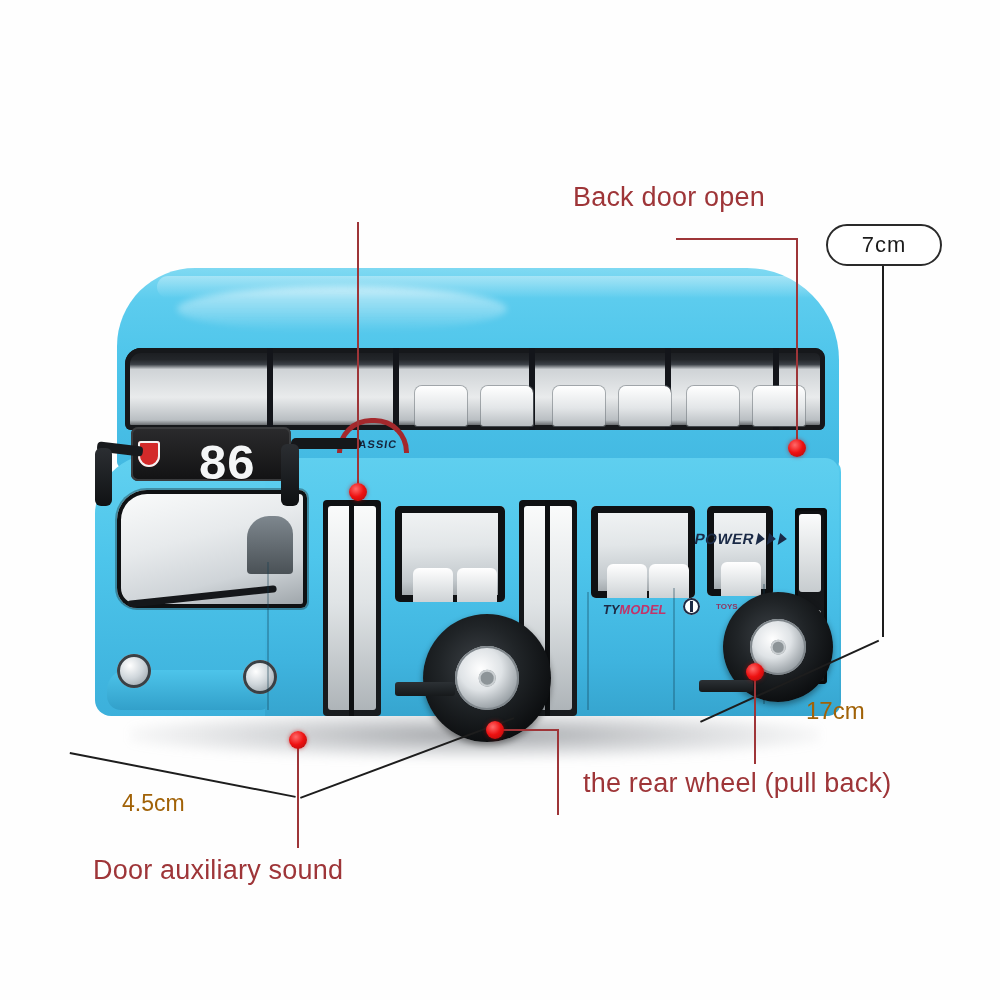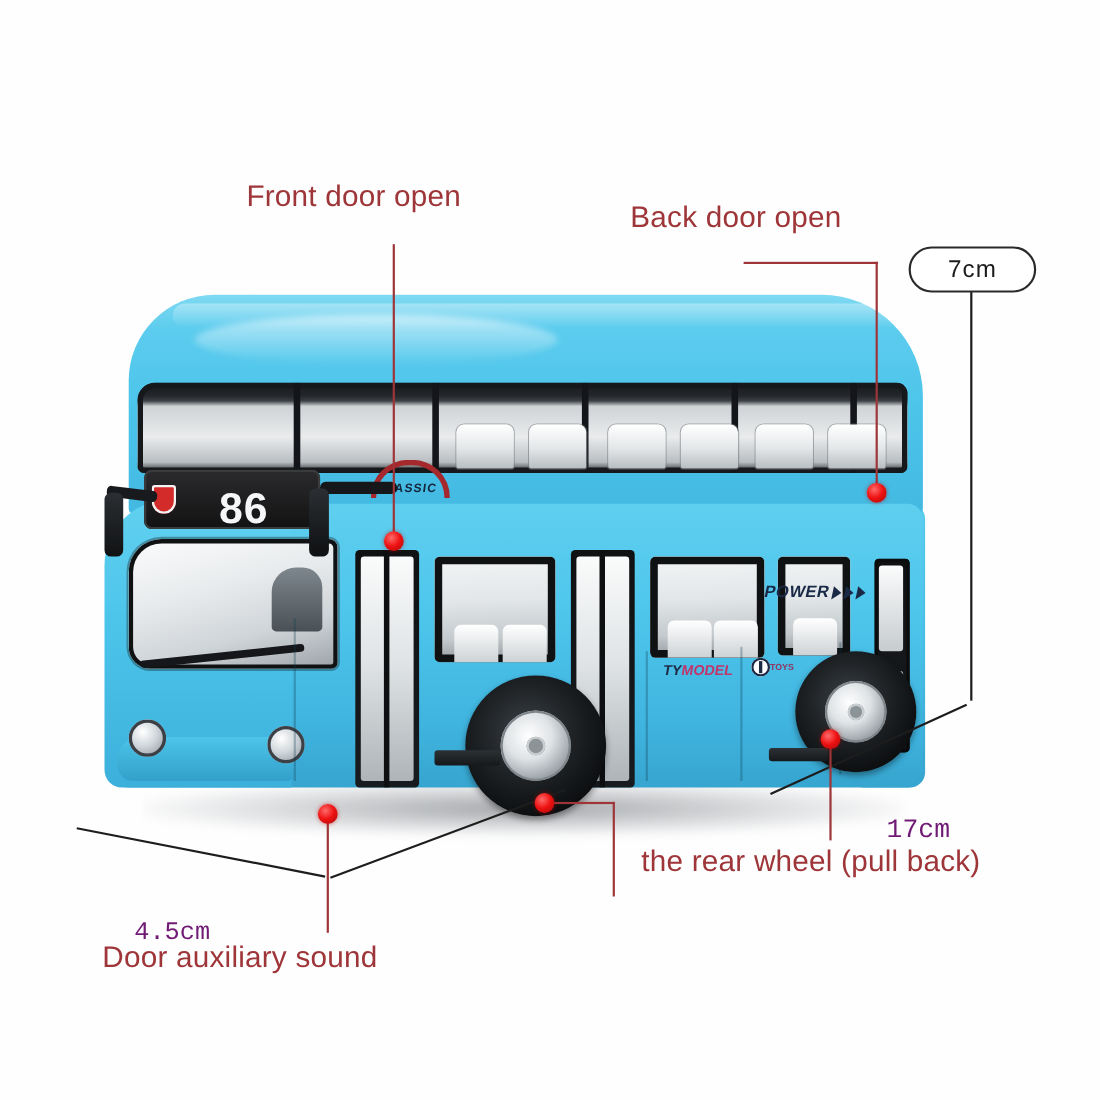--- a/index.html
+++ b/index.html
@@ -20,24 +20,23 @@
   .anno-label {
     position: absolute;
     color: #9e3538;
     font-family: "Liberation Sans", sans-serif;
     font-weight: 400;
     white-space: nowrap;
     letter-spacing: 0.2px;
   }
   .dim-label {
     position: absolute;
-    color: #701a75;
-    font-family: Liberation Mono, monospace;
+    color: #a16207;
+    font-family: Liberation Sans, sans-serif;
     white-space: nowrap;
-    margin-top: 45px;
   }
   .pill {
     position: absolute;
     border: 2px solid #2a2a2a;
     border-radius: 22px;
     background: #ffffff;
     color: #1b1b1b;
     display: flex;
     align-items: center;
     justify-content: center;
@@ -204,21 +203,21 @@
   .dest-badge {
     width: 22px; height: 26px;
     background: #d32a2a;
     border-radius: 3px 3px 11px 11px;
     box-shadow: inset 0 0 0 2px #f3f3f3;
   }
   .dest-num {
     color: #f4f6f7;
     font-family: "Liberation Sans", sans-serif;
     font-weight: 700;
-    font-size: 39px;
+    font-size: 49px;
     letter-spacing: 1px;
     line-height: 1;
     padding-left: 2px;
     text-shadow: 0 1px 0 rgba(0,0,0,.6);
     margin-top: 17px;
   }
 
   
   .mirror-arm {
     position: absolute;
@@ -393,21 +392,21 @@
     left: 508px; top: 340px;
     color: #1d2a44;
     font-weight: 700;
     font-size: 13px;
     transform: skewX(-10deg);
   }
   .decal-ty span { color: #c0356b; }
   .decal-mark {
     position: absolute;
     left: 588px; top: 336px;
-    display: flex; align-items: center; gap: 0; justify-content: center;
+    display: flex; align-items: center; gap: 16px; justify-content: center;
   }
   .decal-circ {
     width: 17px; height: 17px;
     border-radius: 50%;
     background: #fff;
     box-shadow: inset 0 0 0 2px #1d2a44;
     position: relative;
   }
   .decal-circ::after {
     content: "";
@@ -598,21 +597,20 @@
 
   <div class="dim-line" style="left:700px; top:721px; width:196px; transform: rotate(-24.5deg);"></div>
   <div class="dim-label" style="left:806px; top:697px; font-size:24px;">17cm</div>
 
   <div class="dim-line" style="left:70px; top:752px; width:230px; transform: rotate(11deg);"></div>
   <div class="dim-line" style="left:300px; top:797px; width:228px; transform: rotate(-20.5deg);"></div>
   <div class="dim-label" style="left:122px; top:790px; font-size:23px;">4.5cm</div>
 
   <div class="lead-v" style="left:357px; top:222px; height:268px;"></div>
   <div class="dot" style="left:358px; top:492px;"></div>
-  <div class="anno-label" style="left:224px; top:163px; font-size:27px;">Front door open</div>
 
   <div class="lead-h" style="left:676px; top:238px; width:122px;"></div>
   <div class="lead-v" style="left:796px; top:238px; height:208px;"></div>
   <div class="dot" style="left:797px; top:448px;"></div>
   <div class="anno-label" style="left:573px; top:182px; font-size:27px;text-align:right;">Back door open</div>
 
   <div class="lead-v" style="left:754px; top:672px; height:92px;"></div>
   <div class="dot" style="left:755px; top:672px;"></div>
   <div class="anno-label" style="left:583px; top:768px; font-size:27px;">the rear wheel (pull back)</div>
 

